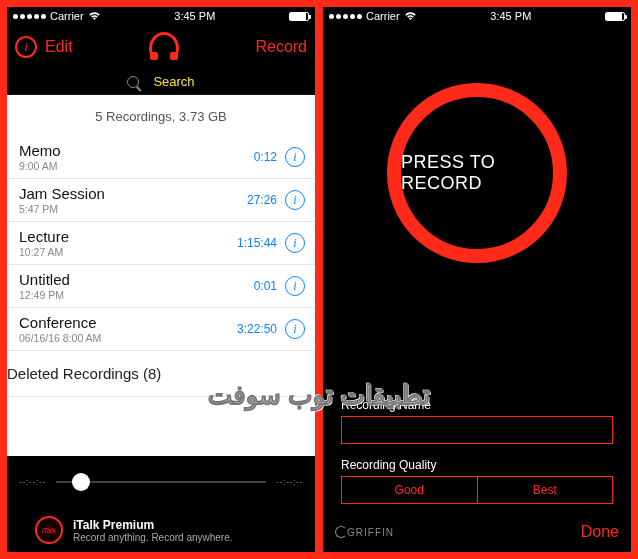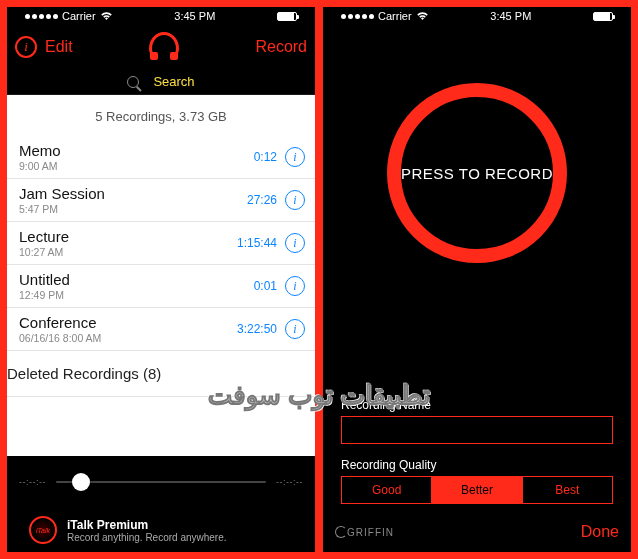--- a/index.html
+++ b/index.html
@@ -26,21 +26,21 @@
     flex-direction: column;
   }
   
   .statusbar {
     height: 18px;
     color: #fff;
     font-size: 11px;
     display: flex;
     align-items: center;
     justify-content: space-between;
-    padding: 0 18px;
+    padding: 0 6px;
     background: #000;
   }
   .statusbar .sb-left { display:flex; align-items:center; gap:4px; }
   .statusbar .dots { display:flex; gap:2px; }
   .statusbar .dots span { width:5px; height:5px; border-radius:50%; background:#fff; display:inline-block; }
   .statusbar .wifi svg { display:block; }
   .statusbar .sb-right { display:flex; align-items:center; gap:4px; }
   .battery { width:20px; height:9px; border:1px solid #fff; border-radius:2px; position:relative; }
   .battery::after { content:""; position:absolute; right:-3px; top:2px; width:2px; height:4px; background:#fff; border-radius:0 1px 1px 0; }
   .battery i { display:block; background:#fff; height:100%; width:90%; }
@@ -114,21 +114,21 @@
     gap:10px;
   }
   .player .time { color:#777; font-size:9px; letter-spacing:0.5px; }
   .player .track { flex:1; height:2px; background:#444; position:relative; border-radius:2px;}
   .player .track .knob { position:absolute; left:12%; top:50%; width:18px; height:18px; background:#fff; border-radius:50%; transform:translate(-50%,-50%); box-shadow:0 0 4px rgba(0,0,0,.5);}
   .promo {
     height: 44px;
     background:#000;
     display:flex;
     align-items:center;
-    padding: 0 22px;
+    padding: 0 28px;
     gap:10px;
   }
   .promo .picon { width:28px; height:28px; border-radius:50%; border:2px solid #ff2a1a; background:radial-gradient(circle at 50% 50%, #400 0%, #000 70%); position:relative; display:flex; align-items:center; justify-content:center;}
   .promo .picon span { font-size:7px; color:#ff2a1a; font-style:italic;}
   .promo .ptxt { display:flex; flex-direction:column; }
   .promo .ptxt .l1 { color:#fff; font-size:12px; font-weight:600;}
   .promo .ptxt .l2 { color:#aaa; font-size:10px;}
 
   
   .rec-area { flex:1; background:#000; display:flex; flex-direction:column; align-items:center; position:relative; }
@@ -136,21 +136,21 @@
     margin-top: 58px;
     width: 180px;
     height: 180px;
     border-radius:50%;
     border: 14px solid #ff2a1a;
     background:#000;
     display:flex;
     align-items:center;
     justify-content:center;
     color:#fff;
-    font-size:15px;
+    font-size:18px;
     letter-spacing:0.5px;
   }
   .form { width: 100%; padding: 0 18px; margin-top: auto; margin-bottom: 8px; }
   .flabel { color:#fff; font-size:12px; margin-bottom:4px; }
   .fname {
     width:100%; height:28px; border:1.5px solid #ff2a1a; background:#000; margin-bottom:14px;
   }
   .seg { display:flex; border:1.5px solid #ff2a1a; height:28px; overflow:hidden; }
   .seg div { flex:1; display:flex; align-items:center; justify-content:center; font-size:12px; color:#ff2a1a; border-right:1.5px solid #ff2a1a; }
   .seg div:last-child { border-right:none; }
@@ -317,21 +317,20 @@
       <div class="rec-btn">
         <span>PRESS TO RECORD</span>
       </div>
 
       <div class="form">
         <div class="flabel">Recording Name</div>
         <div class="fname"></div>
         <div class="flabel">Recording Quality</div>
         <div class="seg" id="seg">
             <div>Good</div>
-            <div class="sel">Better</div>
             <div>Best</div>
           </div>
       </div>
     </div>
 
     <div class="footer2">
       <div class="brand">
         <span class="g"></span>
         <span>GRIFFIN</span>
       </div>

